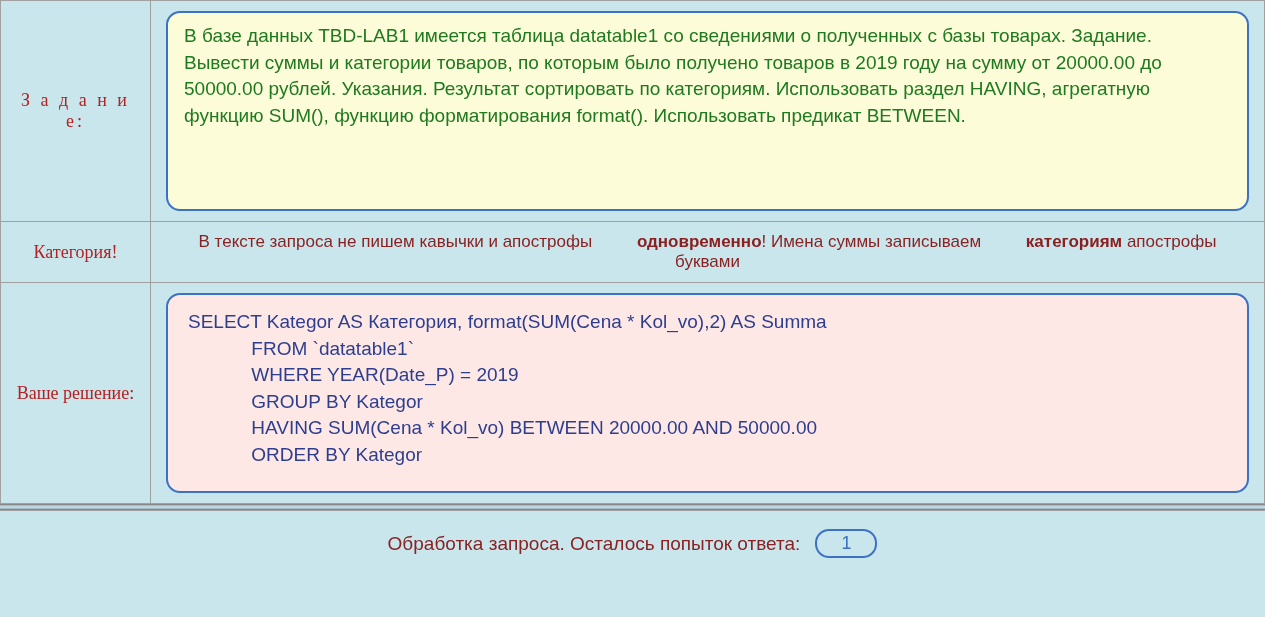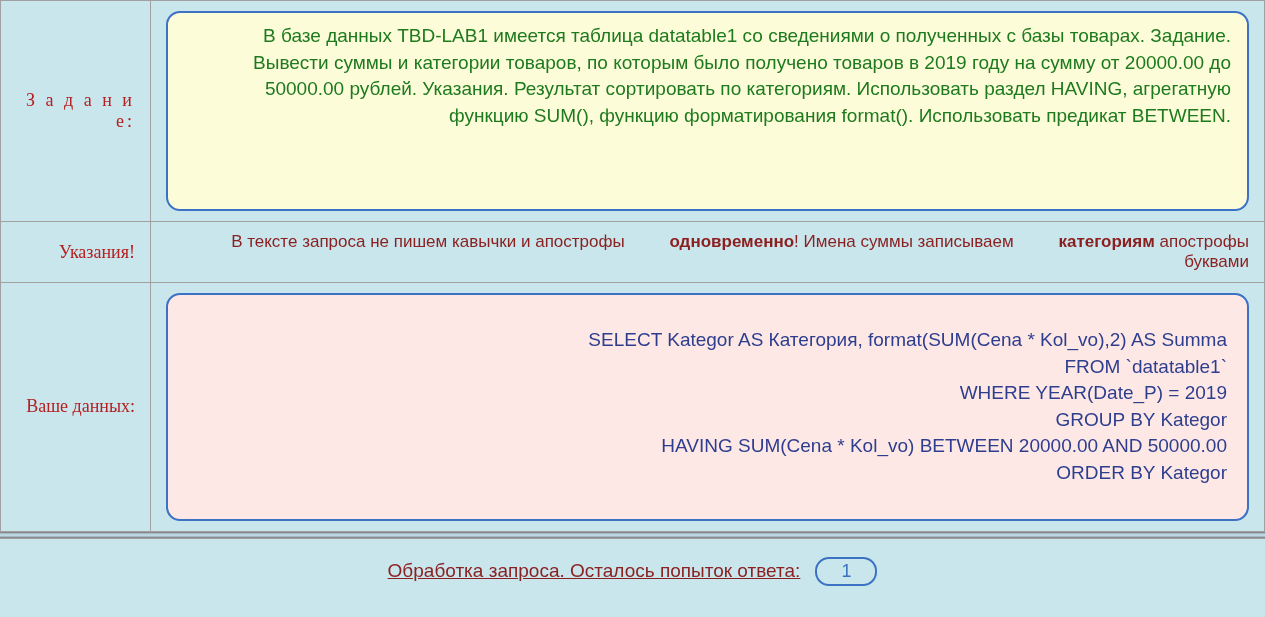--- a/index.html
+++ b/index.html
@@ -14,21 +14,20 @@
       width: 1265px;
     }
     .main-table {
       width: 100%;
       border-collapse: collapse;
     }
     .main-table td {
       border: 1px solid #a0a0a0;
       padding: 10px 15px;
       vertical-align: middle;
-      text-align: right;
     }
     .label-cell {
       width: 150px;
       text-align: center;
       color: #b52020;
       background-color: #c9e6ed;
       font-size: 18px;
       font-family: Liberation Serif, serif;
     }
     .label-task {
@@ -55,21 +54,21 @@
     }
     .warning-bold {
       color: #8b2020;
       font-weight: bold;
       margin-left: 40px;
     }
     .solution-box {
       background-color: #fde8e5;
       border: 2px solid #3b72c4;
       border-radius: 14px;
-      padding: 32px 20px;
+      padding: 14px 20px;
       color: #2e3e8f;
       font-size: 19px;
       line-height: 1.4;
       min-height: 200px;
       white-space: pre;
       font-family: Verdana, Geneva, sans-serif;
     }
     .divider {
       height: 6px;
       background: linear-gradient(to bottom, #9ab 0%, #c9e6ed 50%, #9ab 100%);
@@ -81,21 +80,20 @@
       text-align: center;
       padding: 18px 0;
       background-color: #c9e6ed;
       border-top: 1px solid #a0a0a0;
     }
     .bottom-text {
       color: #8a2222;
       font-size: 19px;
       display: inline-block;
       vertical-align: middle;
-      text-decoration: underline;
     }
     .attempts-badge {
       display: inline-block;
       vertical-align: middle;
       border: 2px solid #3b72c4;
       border-radius: 14px;
       padding: 2px 24px;
       color: #3b72c4;
       font-size: 18px;
       margin-left: 10px;
@@ -106,27 +104,27 @@
 
 <table class="main-table">
   <tbody>
       <tr>
     <td class="label-cell label-task">З а д а н и е:</td>
     <td class="content-cell">
       <div class="task-box">В базе данных TBD-LAB1 имеется таблица datatable1 со сведениями о полученных с базы товарах. Задание. Вывести суммы и категории товаров, по которым было получено товаров в 2019 году на сумму от 20000.00 до 50000.00 рублей. Указания. Результат сортировать по категориям. Использовать раздел HAVING, агрегатную функцию SUM(), функцию форматирования format(). Использовать предикат BETWEEN.</div>
     </td>
   </tr>
   <tr>
-    <td class="label-cell">Указания!</td>
+    <td class="label-cell">Категория!</td>
     <td class="content-cell warning-row">
       <span>В тексте запроса не пишем кавычки и апострофы </span><span class="warning-bold">одновременно</span><span>! Имена суммы записываем </span><span class="warning-bold">категориям</span><span> апострофы буквами</span>
     </td>
   </tr>
   <tr>
-    <td class="label-cell">Ваше данных:</td>
+    <td class="label-cell">Ваше решение:</td>
     <td class="content-cell">
       <div class="solution-box">SELECT Kategor AS Категория, format(SUM(Cena * Kol_vo),2) AS Summa
             FROM `datatable1`
             WHERE YEAR(Date_P) = 2019
             GROUP BY Kategor
             HAVING SUM(Cena * Kol_vo) BETWEEN 20000.00 AND 50000.00
             ORDER BY Kategor</div>
     </td>
   </tr>
 </tbody>

